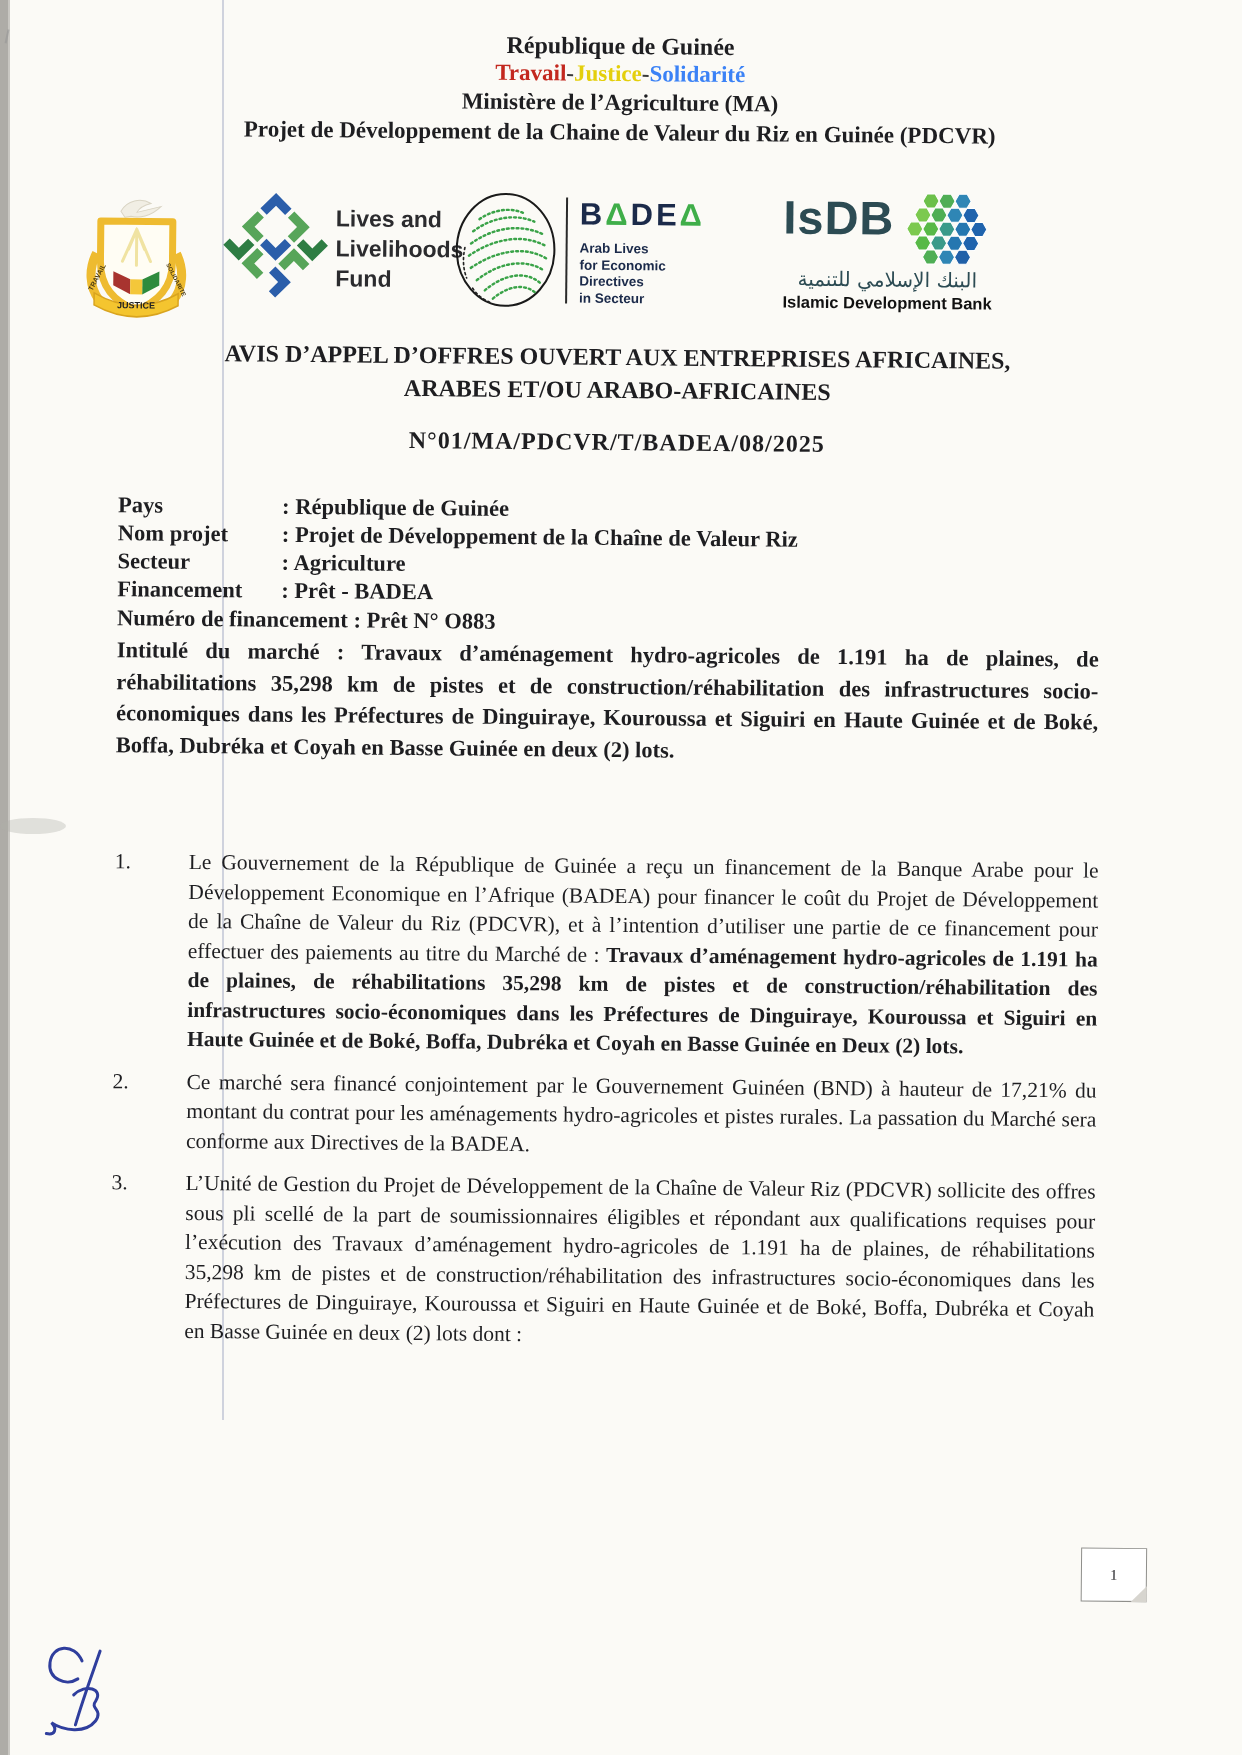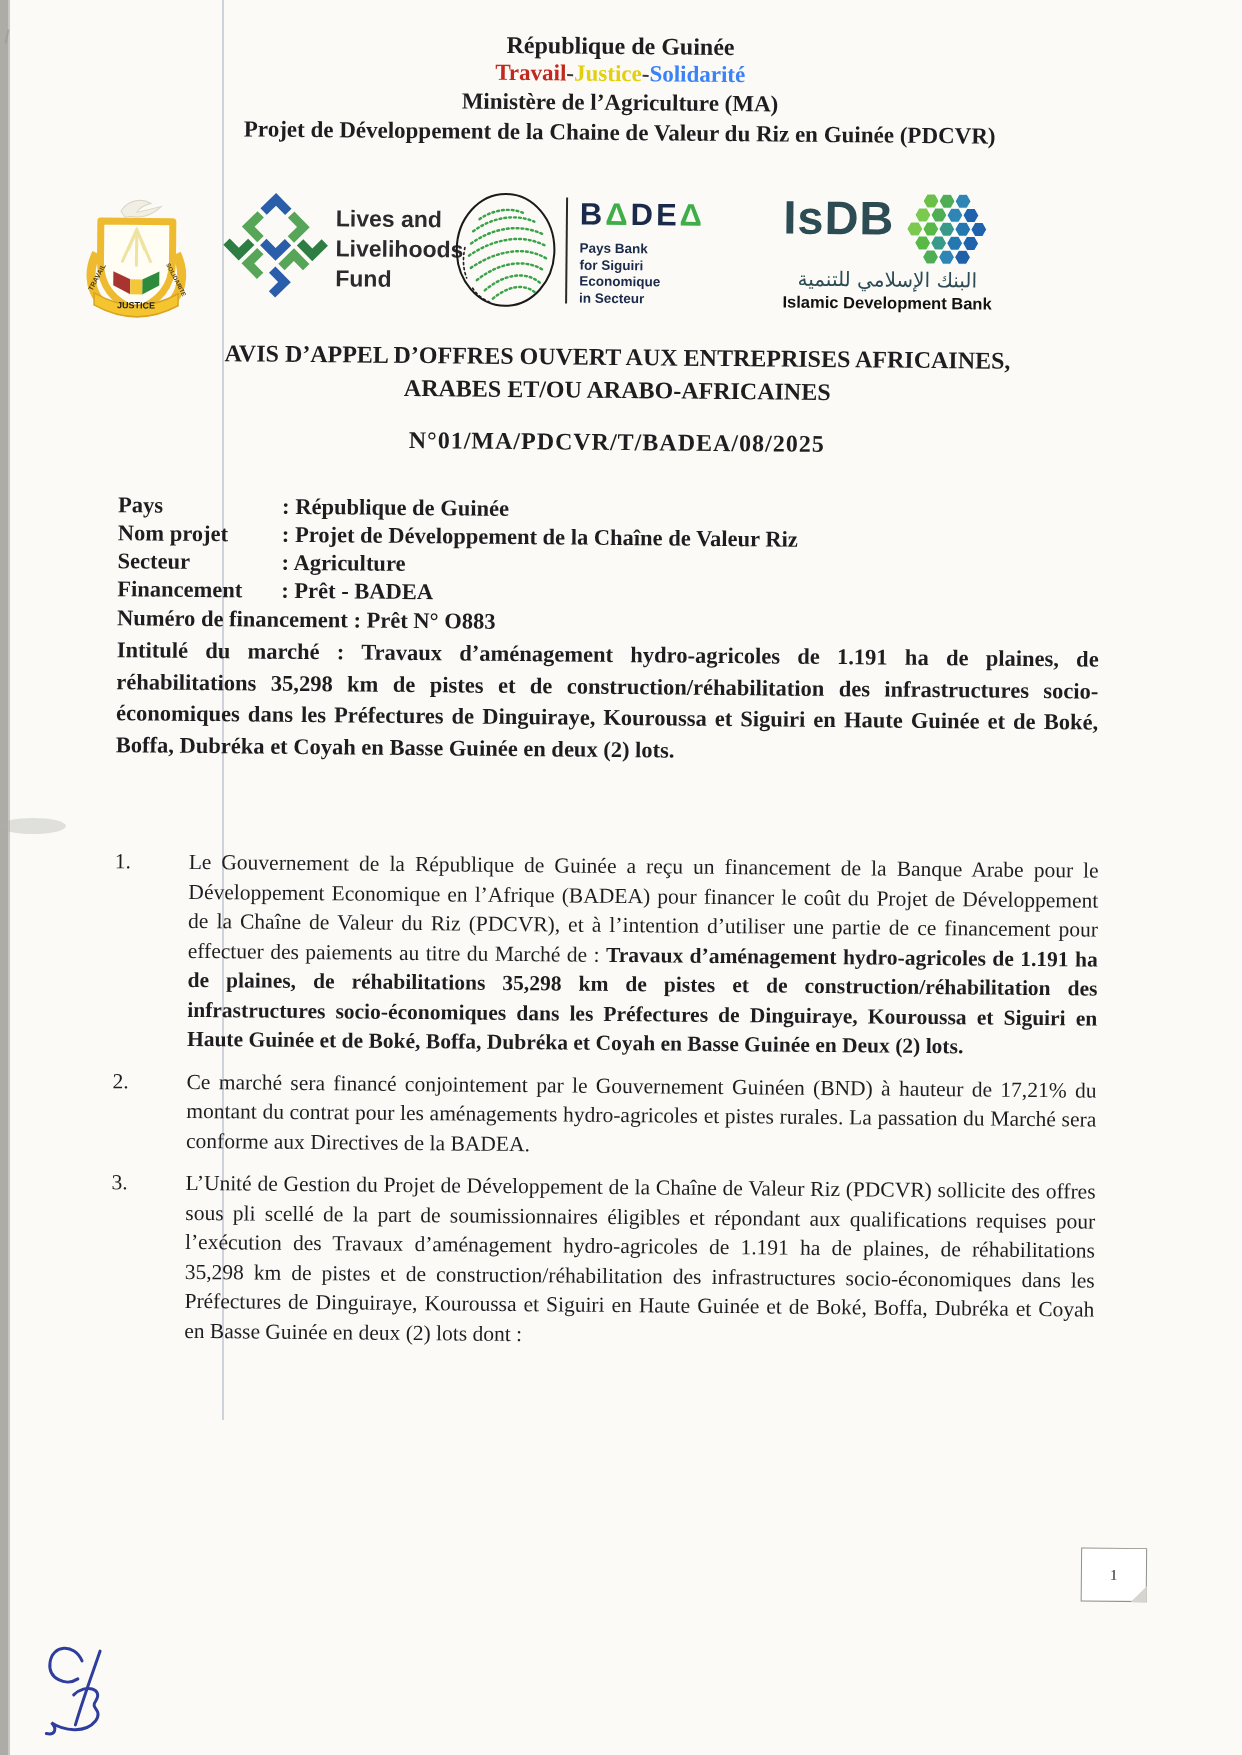--- a/index.html
+++ b/index.html
@@ -138,23 +138,23 @@
         </g>
         <g fill="none" stroke="#222" stroke-width="1.6" stroke-linecap="round" stroke-dasharray="2 3">
           <path d="M12,56 C10,66 10,76 14,86"></path>
           <path d="M20,96 C24,102 30,107 38,110"></path>
         </g>
       </svg>
       <div class="badea-divider"></div>
       <div class="badea-text">
         <div class="badea-wm"><span class="n">B</span><span class="g">Δ</span><span class="n">D</span><span class="n">E</span><span class="g">Δ</span></div>
         <div class="badea-sub">
-          <div>Pays Bank</div>
-          <div>for Siguiri</div>
-          <div>Economique</div>
+          <div>Arab Lives</div>
+          <div>for Economic</div>
+          <div>Directives</div>
           <div>in Secteur</div>
         </div>
       </div>
 
       <div class="isdb">
         <div class="isdb-row">
           <span class="isdb-wm">IsDB</span>
           <svg class="isdb-globe" width="92" height="78" viewBox="0 0 92 78">
             <g stroke="#ffffff" stroke-width="1">
               <polygon points="22,10 26,3 34,3 38,10 34,17 26,17" fill="#6cc04a"></polygon>

